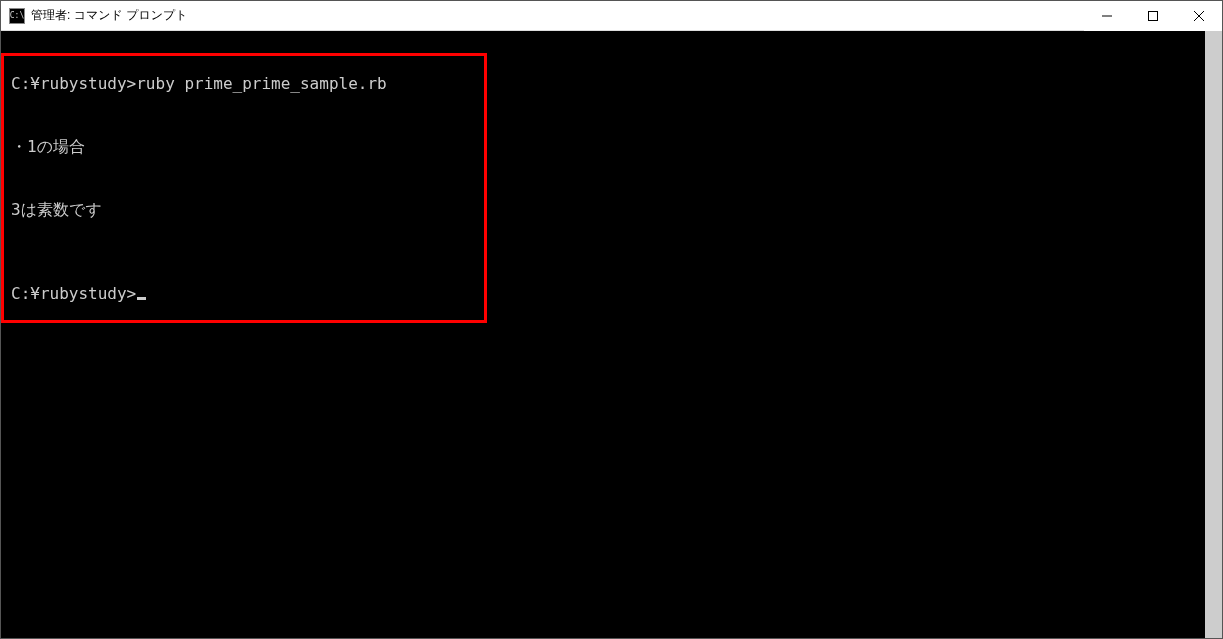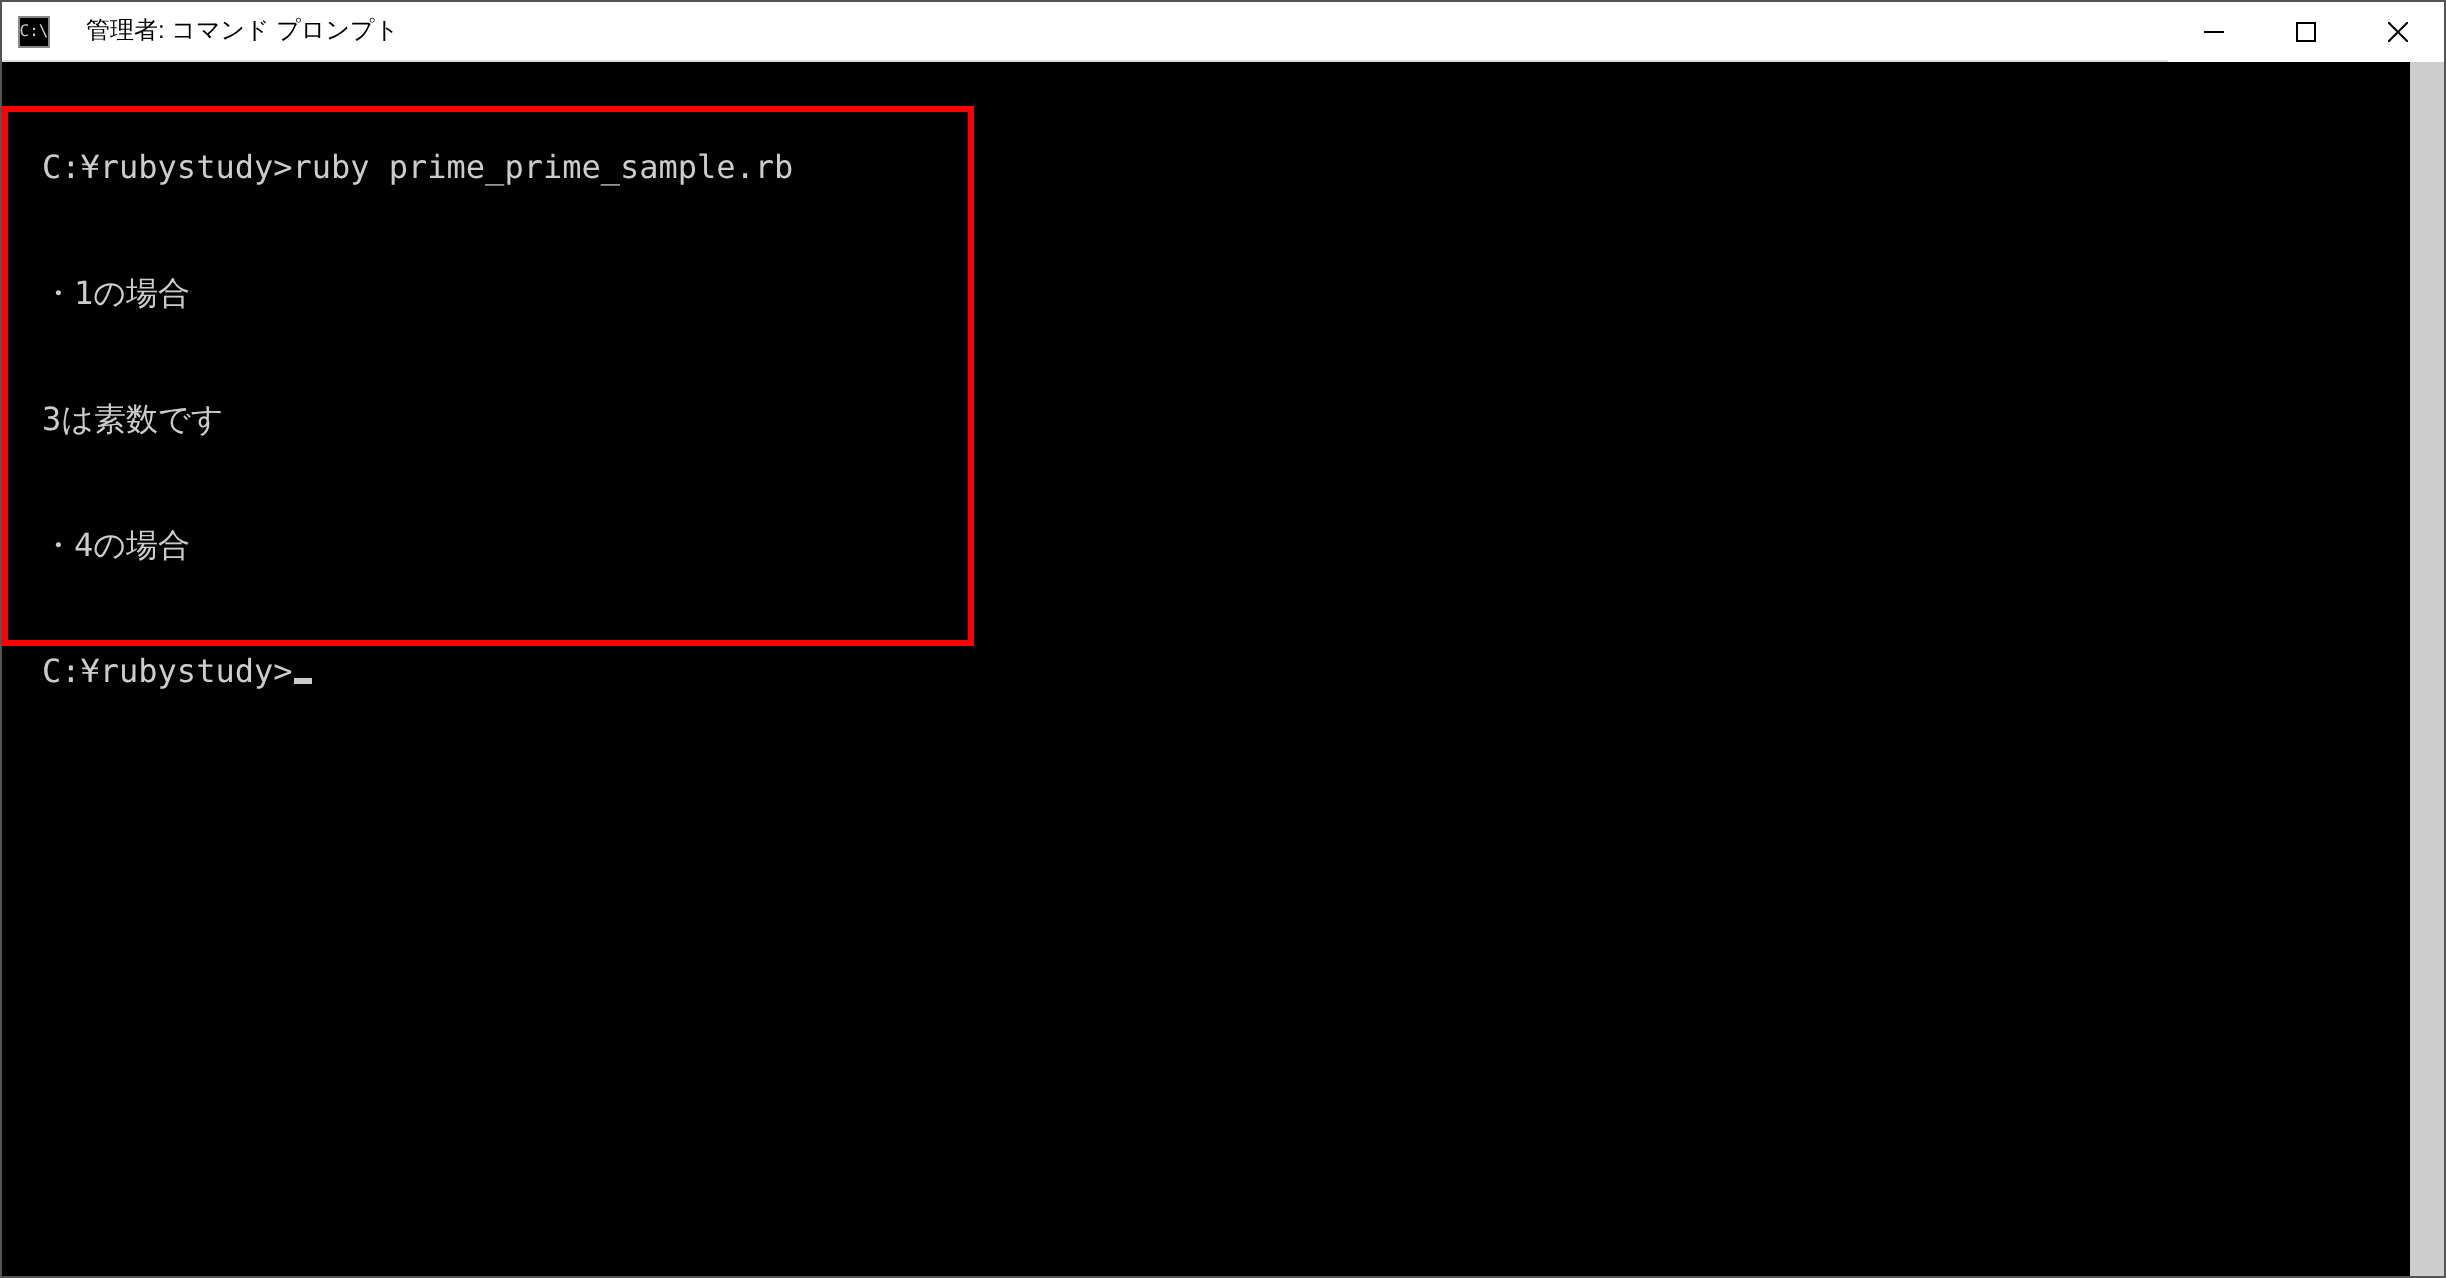--- a/index.html
+++ b/index.html
@@ -1,26 +1,26 @@
 <!DOCTYPE html>
 <html><head>
 <meta charset="utf-8">
 <style>
 * { margin: 0; padding: 0; box-sizing: border-box; }
 html, body { width: 1223px; height: 639px; overflow: hidden; font-family: "Yu Gothic UI", "Meiryo", sans-serif; background: #fff; }
 .window { width: 1223px; height: 639px; border: 1px solid #555; display: flex; flex-direction: column; background: #fff; }
 .titlebar { height: 30px; background: #fff; display: flex; align-items: center; border-bottom: 1px solid #ddd; }
 .title-icon { width: 16px; height: 16px; margin: 0 6px 0 8px; background: #000; border: 1px solid #888; display: flex; align-items: center; justify-content: center; }
 .title-icon-inner { font-size: 8px; color: #ccc; font-family: monospace; line-height: 1; }
-.title-text { font-size: 12px; color: #000; flex: 0 0 auto; margin-left: 12px; }
+.title-text { font-size: 12px; color: #000; flex: 0 0 auto; }
 .title-spacer { flex: 1 1 auto; }
 .win-btn { width: 46px; height: 30px; display: flex; align-items: center; justify-content: center; background: #fff; }
 .win-btn svg { stroke: #000; fill: none; }
 .terminal-wrap { flex: 1 1 auto; position: relative; background: #000; }
-.terminal { position: absolute; top: 0; left: 0; right: 17px; bottom: 0; background: #000; color: #ccc; font-family: "MS Gothic", "Consolas", monospace; font-size: 16px; line-height: 21px; padding: 0 0 0 16px; white-space: pre; overflow: hidden; }
+.terminal { position: absolute; top: 0; left: 0; right: 17px; bottom: 0; background: #000; color: #ccc; font-family: "MS Gothic", "Consolas", monospace; font-size: 16px; line-height: 21px; padding: 0 0 0 6px; white-space: pre; overflow: hidden; }
 .highlight { position: absolute; top: 22px; left: 0; width: 486px; height: 270px; border: 3px solid #ff0000; pointer-events: none; }
 .scrollbar { position: absolute; top: 0; right: 0; bottom: 0; width: 17px; background: #f0f0f0; }
 .scroll-thumb { position: absolute; top: 0; left: 0; right: 0; height: 100%; background: #cdcdcd; }
 .cursor { display: inline-block; width: 9px; height: 3px; background: #ccc; vertical-align: -1px; margin-left: 1px; }
 .line { padding-left: 4px; }
 </style>
 </head>
 <body>
 
 <div class="window">
@@ -50,21 +50,20 @@
 
   <div class="terminal-wrap">
     <div class="terminal">
 <div class="line"></div>
 <div class="line">C:¥rubystudy&gt;ruby prime_prime_sample.rb</div>
 <div class="line"></div>
 <div class="line">・1の場合</div>
 <div class="line"></div>
 <div class="line">3は素数です</div>
 <div class="line"></div>
-<div class="line">・4の場合</div>
 <div class="line"></div>
 <div class="line"><span>C:¥rubystudy&gt;</span><span class="cursor"></span></div>
     </div>
     <div class="highlight"></div>
     <div class="scrollbar">
       <div class="scroll-thumb"></div>
     </div>
   </div>
 </div>
 

